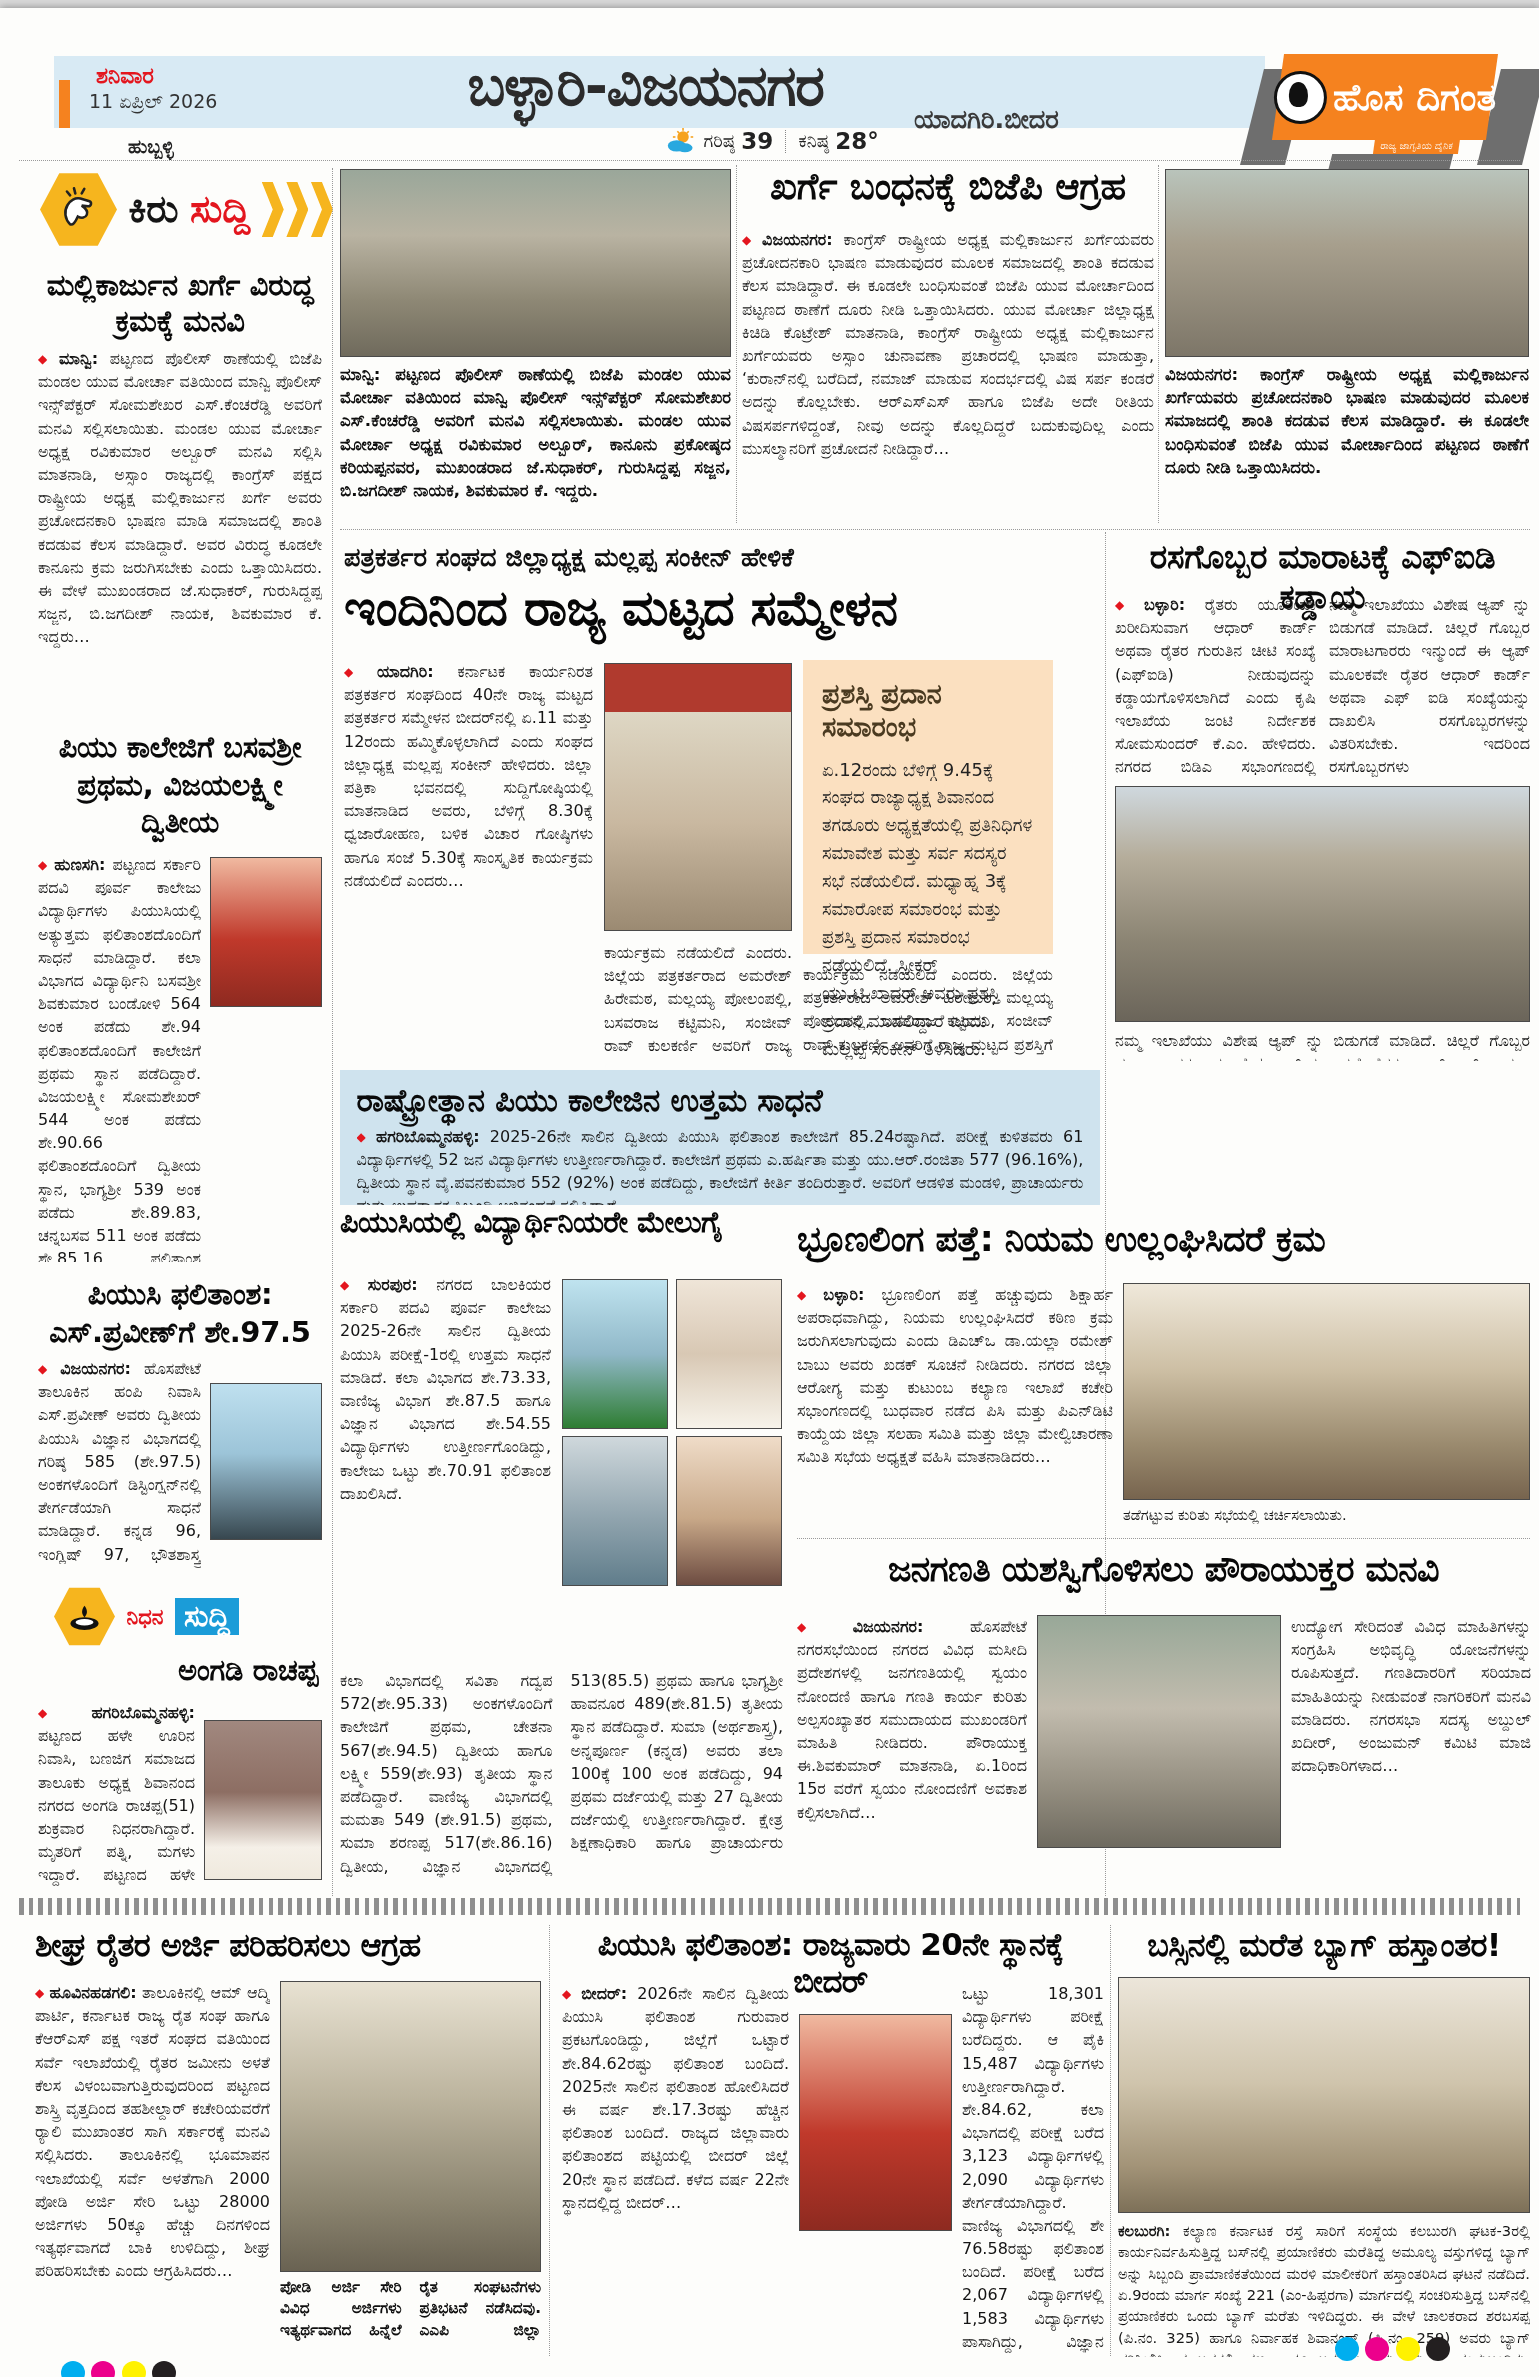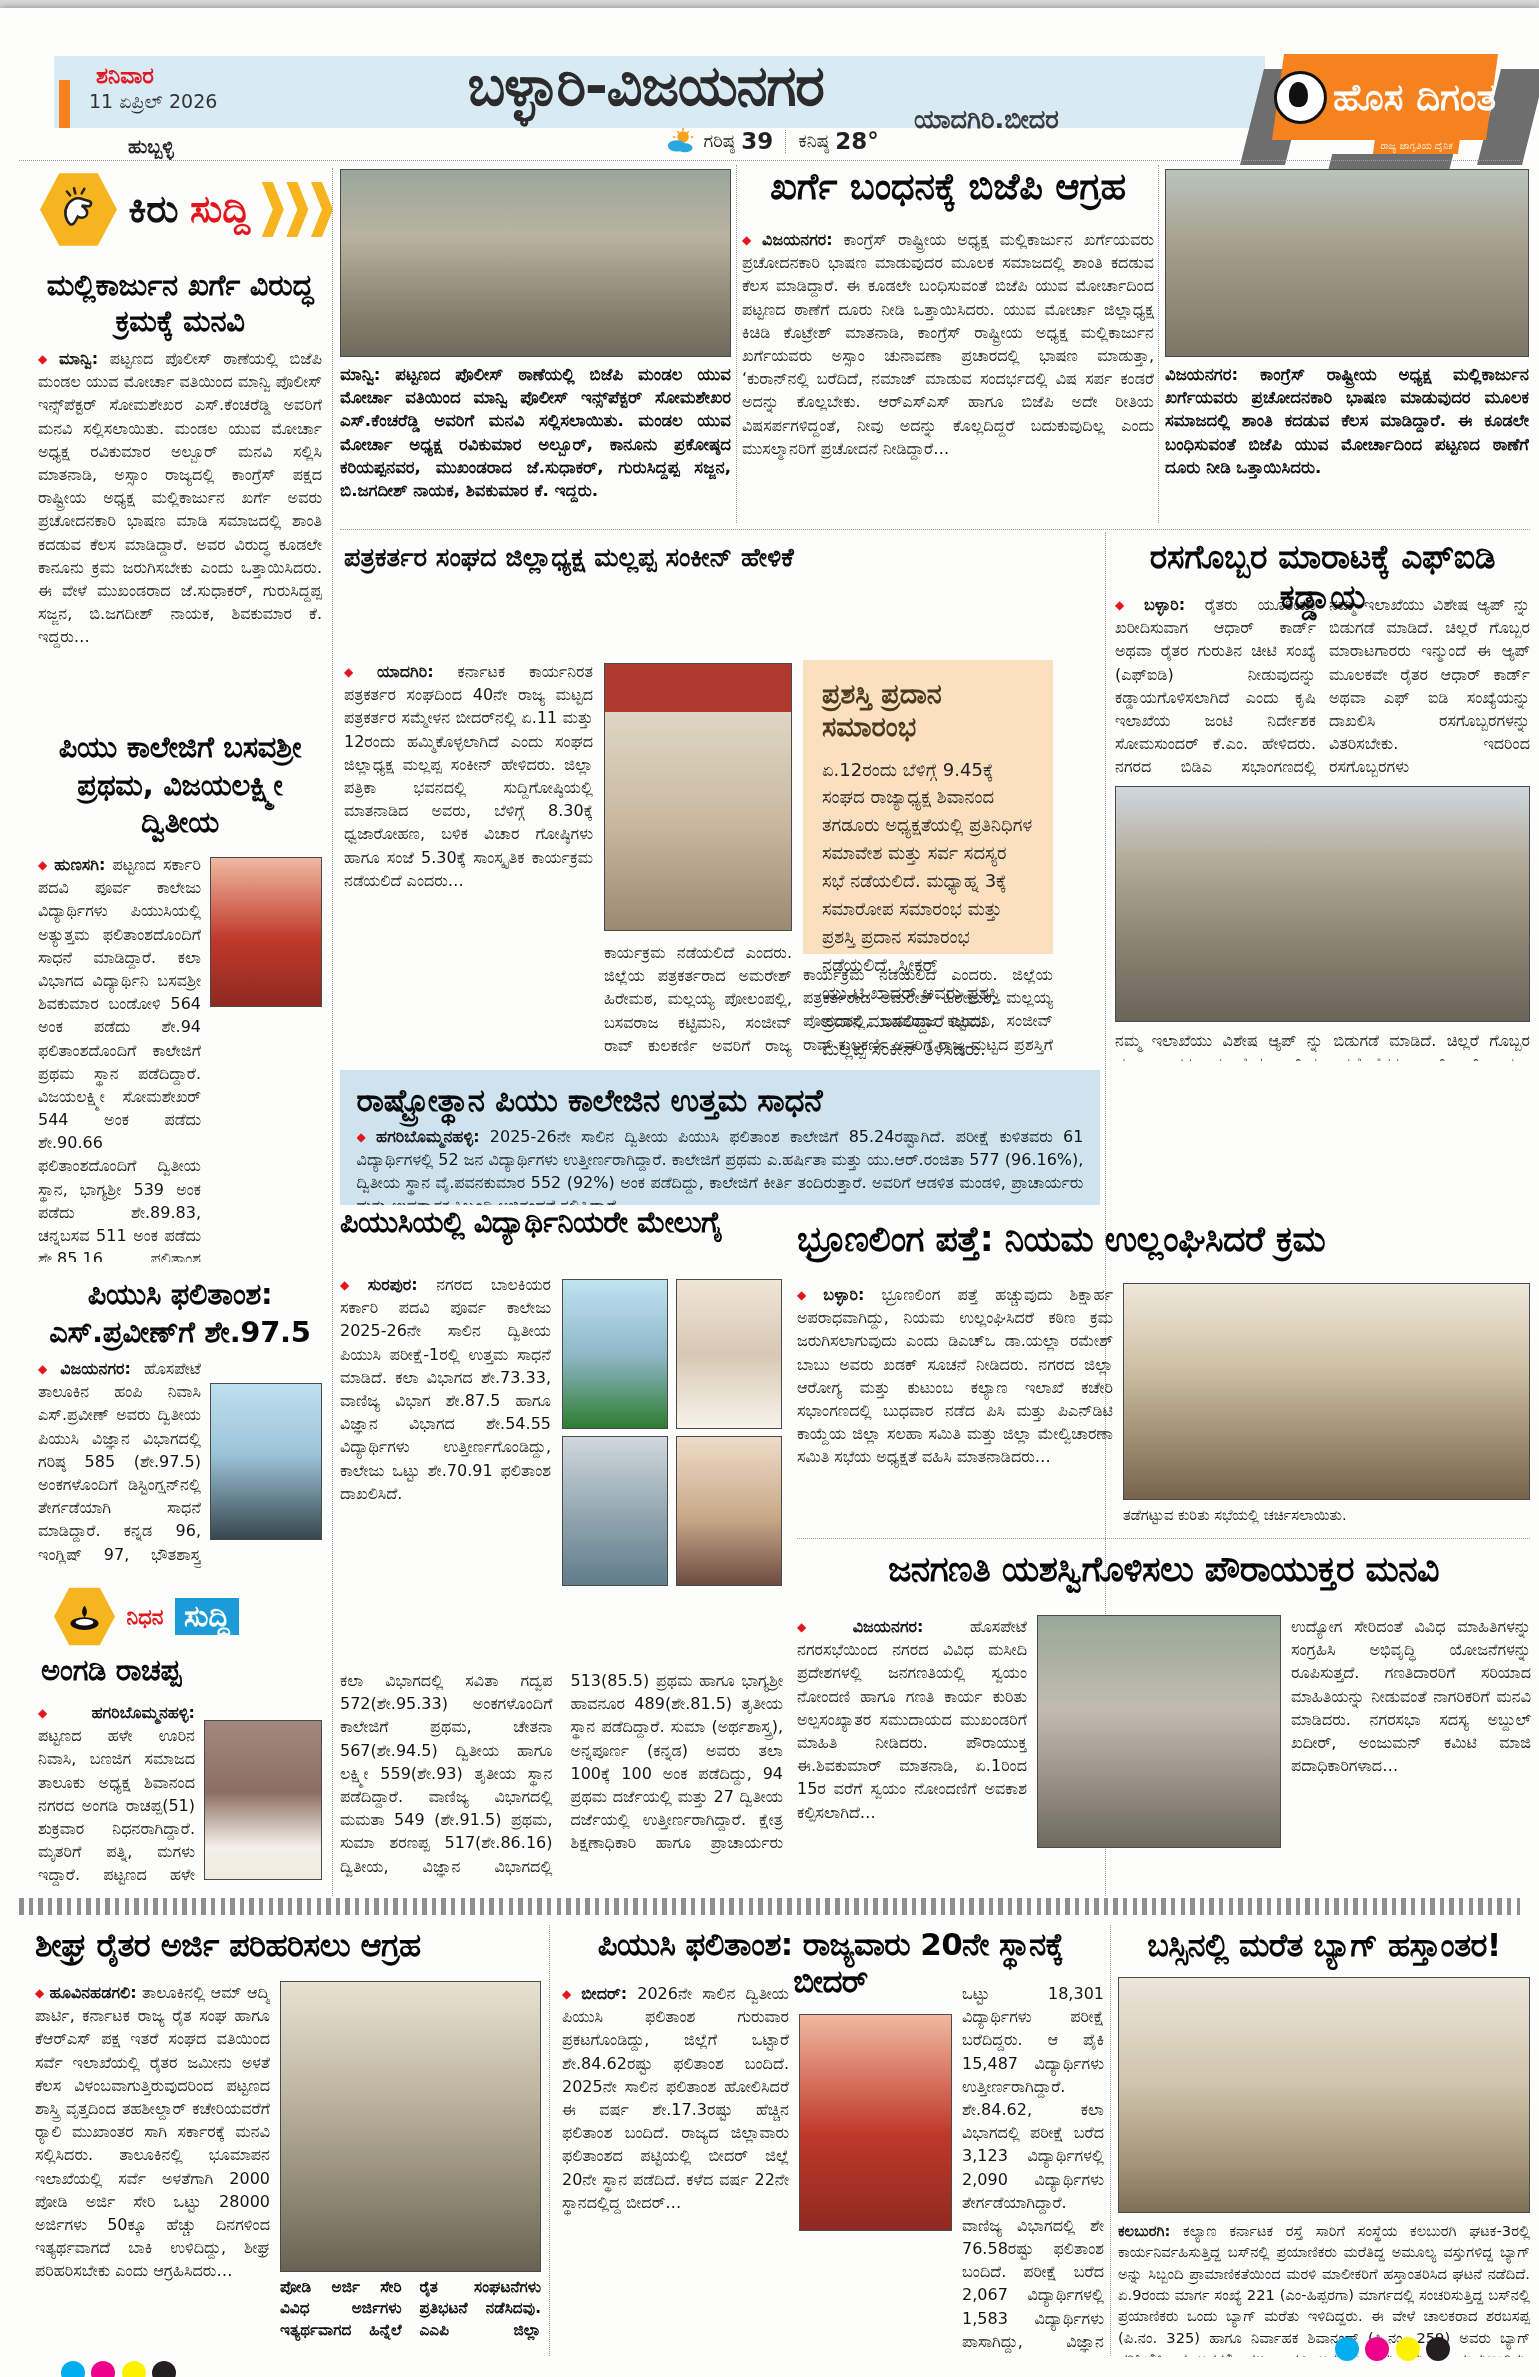--- a/index.html
+++ b/index.html
@@ -169,21 +169,21 @@
     <span class="hex small">
       <svg width="37" height="37" viewBox="0 0 58 58">
         <ellipse cx="29" cy="40" rx="22" ry="10" fill="#111"></ellipse>
         <ellipse cx="29" cy="38" rx="14" ry="5" fill="#fff"></ellipse>
         <path d="M29 12 C35 20 33 26 29 30 C25 26 23 20 29 12 Z" fill="#111"></path>
       </svg>
     </span>
     <span class="obit-word1">ನಿಧನ</span>
     <span class="obit-word2">ಸುದ್ದಿ</span>
   </div>
-  <div class="abs hl" style="left:41px;top:1645px;width:284px;font-size:29px;text-align:left;">ಅಂಗಡಿ ರಾಚಪ್ಪ</div>
+  <div class="abs hl" style="left:34px;top:1645px;width:284px;font-size:29px;text-align:right;">ಅಂಗಡಿ ರಾಚಪ್ಪ</div>
   <div class="abs" style="left:38px;top:1693px;width:284px;height:192px;">
     <div class="ph ph-man" style="float:right;width:118px;height:160px;margin:19px 0 5.1px 9px;"></div>
     <div class="bt" style="height:192px;">
       <span class="dm">◆</span><span class="dl">ಹಗರಿಬೊಮ್ಮನಹಳ್ಳಿ:</span>
       <span>ಪಟ್ಟಣದ ಹಳೇ ಊರಿನ ನಿವಾಸಿ, ಬಣಜಿಗ ಸಮಾಜದ ತಾಲೂಕು ಅಧ್ಯಕ್ಷ ಶಿವಾನಂದ ನಗರದ ಅಂಗಡಿ ರಾಚಪ್ಪ(51) ಶುಕ್ರವಾರ ನಿಧನರಾಗಿದ್ದಾರೆ. ಮೃತರಿಗೆ ಪತ್ನಿ, ಮಗಳು ಇದ್ದಾರೆ. ಪಟ್ಟಣದ ಹಳೇ ಊರಿನ ವೀರಶೈವ ರುದ್ರಭೂಮಿಯಲ್ಲಿ ಶನಿವಾರ ಬೆಳಿಗ್ಗೆ ಅಂತ್ಯಕ್ರಿಯೆ ನಡೆಯಲಿದೆ.</span>
     </div>
   </div>
 
   <div class="abs vsep" style="left:332px;top:160px;height:1728px;"></div>
 
@@ -197,20 +197,21 @@
     <span>ಯುವ ಮೋರ್ಚಾ ಜಿಲ್ಲಾಧ್ಯಕ್ಷ ಕಿಚಿಡಿ ಕೊಟ್ರೇಶ್ ಮಾತನಾಡಿ, ಕಾಂಗ್ರೆಸ್ ರಾಷ್ಟ್ರೀಯ ಅಧ್ಯಕ್ಷ ಮಲ್ಲಿಕಾರ್ಜುನ ಖರ್ಗೆಯವರು ಅಸ್ಸಾಂ ಚುನಾವಣಾ ಪ್ರಚಾರದಲ್ಲಿ ಭಾಷಣ ಮಾಡುತ್ತಾ, ‘ಕುರಾನ್‌ನಲ್ಲಿ ಬರೆದಿದೆ, ನಮಾಜ್ ಮಾಡುವ ಸಂದರ್ಭದಲ್ಲಿ ವಿಷ ಸರ್ಪ ಕಂಡರೆ ಅದನ್ನು ಕೊಲ್ಲಬೇಕು. ಆರ್‌ಎಸ್‌ಎಸ್ ಹಾಗೂ ಬಿಜೆಪಿ ಅದೇ ರೀತಿಯ ವಿಷಸರ್ಪಗಳಿದ್ದಂತೆ, ನೀವು ಅದನ್ನು ಕೊಲ್ಲದಿದ್ದರೆ ಬದುಕುವುದಿಲ್ಲ ಎಂದು ಮುಸಲ್ಮಾನರಿಗೆ ಪ್ರಚೋದನೆ ನೀಡಿದ್ದಾರೆ…</span>
   </div>
   <div class="abs vsep" style="left:736px;top:157px;height:358px;"></div>
   <div class="abs vsep" style="left:1158px;top:157px;height:358px;"></div>
   <div class="abs ph ph-kharge" style="left:1165px;top:161px;width:364px;height:188px;"></div>
   <div class="abs cap" style="left:1165px;top:355px;width:364px;height:158px;">ವಿಜಯನಗರ: ಕಾಂಗ್ರೆಸ್ ರಾಷ್ಟ್ರೀಯ ಅಧ್ಯಕ್ಷ ಮಲ್ಲಿಕಾರ್ಜುನ ಖರ್ಗೆಯವರು ಪ್ರಚೋದನಕಾರಿ ಭಾಷಣ ಮಾಡುವುದರ ಮೂಲಕ ಸಮಾಜದಲ್ಲಿ ಶಾಂತಿ ಕದಡುವ ಕೆಲಸ ಮಾಡಿದ್ದಾರೆ. ಈ ಕೂಡಲೇ ಬಂಧಿಸುವಂತೆ ಬಿಜೆಪಿ ಯುವ ಮೋರ್ಚಾದಿಂದ ಪಟ್ಟಣದ ಠಾಣೆಗೆ ದೂರು ನೀಡಿ ಒತ್ತಾಯಿಸಿದರು.</div>
 
   <div class="abs hsep" style="left:340px;top:521px;width:1190px;"></div>
 
   <div class="abs kick" style="left:344px;top:534px;width:754px;font-size:25.6px;">ಪತ್ರಕರ್ತರ ಸಂಘದ ಜಿಲ್ಲಾಧ್ಯಕ್ಷ ಮಲ್ಲಪ್ಪ ಸಂಕೀನ್ ಹೇಳಿಕೆ</div>
+  <div class="abs bighl" style="left:344px;top:572px;width:754px;font-size:49px;">ಇಂದಿನಿಂದ ರಾಜ್ಯ ಮಟ್ಟದ ಸಮ್ಮೇಳನ</div>
   <div class="abs bt" style="left:344px;top:652px;width:249px;height:399px;">
     <span class="dm">◆</span><span class="dl">ಯಾದಗಿರಿ:</span>
     <span>ಕರ್ನಾಟಕ ಕಾರ್ಯನಿರತ ಪತ್ರಕರ್ತರ ಸಂಘದಿಂದ 40ನೇ ರಾಜ್ಯ ಮಟ್ಟದ ಪತ್ರಕರ್ತರ ಸಮ್ಮೇಳನ ಬೀದರ್‌ನಲ್ಲಿ ಏ.11 ಮತ್ತು 12ರಂದು ಹಮ್ಮಿಕೊಳ್ಳಲಾಗಿದೆ ಎಂದು ಸಂಘದ ಜಿಲ್ಲಾಧ್ಯಕ್ಷ ಮಲ್ಲಪ್ಪ ಸಂಕೀನ್ ಹೇಳಿದರು.</span>
     <span>ಜಿಲ್ಲಾ ಪತ್ರಿಕಾ ಭವನದಲ್ಲಿ ಸುದ್ದಿಗೋಷ್ಠಿಯಲ್ಲಿ ಮಾತನಾಡಿದ ಅವರು, ಬೆಳಿಗ್ಗೆ 8.30ಕ್ಕೆ ಧ್ವಜಾರೋಹಣ, ಬಳಿಕ ವಿಚಾರ ಗೋಷ್ಠಿಗಳು ಹಾಗೂ ಸಂಜೆ 5.30ಕ್ಕೆ ಸಾಂಸ್ಕೃತಿಕ ಕಾರ್ಯಕ್ರಮ ನಡೆಯಲಿದೆ ಎಂದರು…</span>
   </div>
   <div class="abs ph ph-duo" style="left:604px;top:655px;width:188px;height:268px;"></div>
   <div class="abs bt" style="left:604px;top:933px;width:188px;height:118px;">ಕಾರ್ಯಕ್ರಮ ನಡೆಯಲಿದೆ ಎಂದರು. ಜಿಲ್ಲೆಯ ಪತ್ರಕರ್ತರಾದ ಅಮರೇಶ್ ಹಿರೇಮಠ, ಮಲ್ಲಯ್ಯ ಪೋಲಂಪಲ್ಲಿ, ಬಸವರಾಜ ಕಟ್ಟಿಮನಿ, ಸಂಜೀವ್ ರಾವ್ ಕುಲಕರ್ಣಿ ಅವರಿಗೆ ರಾಜ್ಯ ಮಟ್ಟದ ಪ್ರಶಸ್ತಿಗೆ ಪ್ರದಾನ ಮಾಡಲಾಗುತ್ತಿದೆ. ಇದು ನಿಜಕ್ಕೂ ಹೆಮ್ಮೆಯ ಸಂಗತಿಯಾಗಿದೆ ಎಂದರು.</div>
   <div class="abs orangebox" style="left:803px;top:652px;width:250px;height:294px;">
     <div class="obt">ಪ್ರಶಸ್ತಿ ಪ್ರದಾನ ಸಮಾರಂಭ</div>
     <div class="obb">ಏ.12ರಂದು ಬೆಳಿಗ್ಗೆ 9.45ಕ್ಕೆ ಸಂಘದ ರಾಜ್ಯಾಧ್ಯಕ್ಷ ಶಿವಾನಂದ ತಗಡೂರು ಅಧ್ಯಕ್ಷತೆಯಲ್ಲಿ ಪ್ರತಿನಿಧಿಗಳ ಸಮಾವೇಶ ಮತ್ತು ಸರ್ವ ಸದಸ್ಯರ ಸಭೆ ನಡೆಯಲಿದೆ. ಮಧ್ಯಾಹ್ನ 3ಕ್ಕೆ ಸಮಾರೋಪ ಸಮಾರಂಭ ಮತ್ತು ಪ್ರಶಸ್ತಿ ಪ್ರದಾನ ಸಮಾರಂಭ ನಡೆಯಲಿದೆ. ಸ್ಪೀಕರ್ ಯು.ಟಿ.ಖಾದರ್ ಅವರು ಪ್ರಶಸ್ತಿ ಪ್ರದಾನ ಮಾಡಲಿದ್ದಾರೆ ಎಂದು ಮಲ್ಲಪ್ಪ ಸಂಕೀನ್ ತಿಳಿಸಿದರು.</div>

